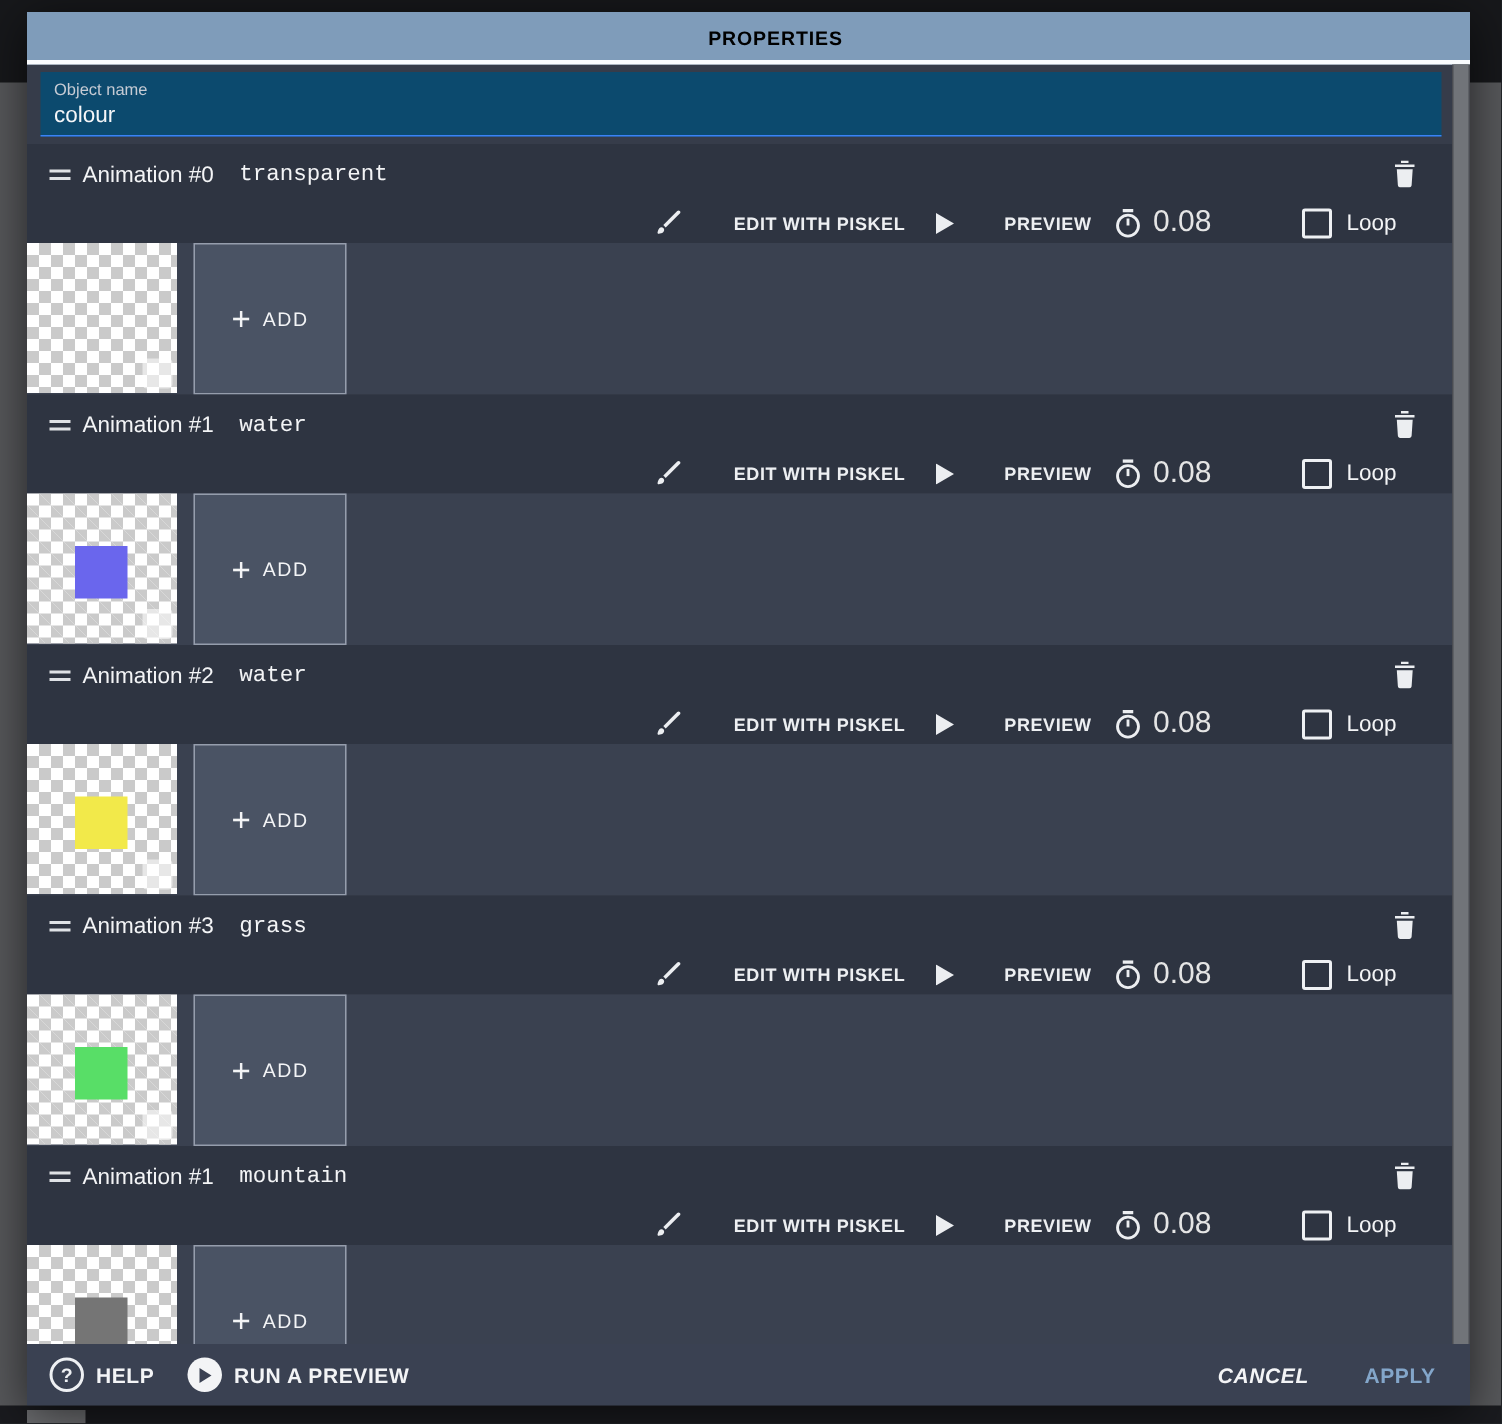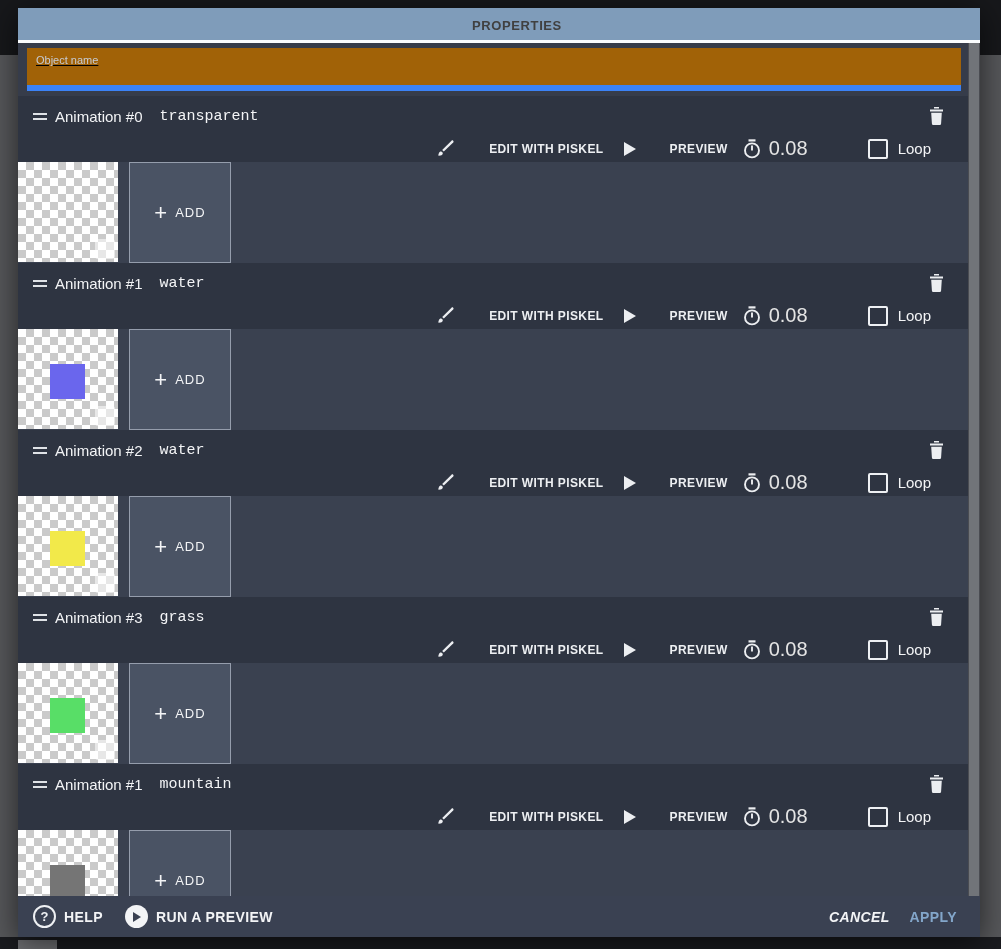--- a/index.html
+++ b/index.html
@@ -10,29 +10,29 @@
   .bg-side.left{left:0;}
   .bg-side.right{left:980px;width:21px;}
   .bg-bottom{position:absolute;left:0;top:937px;width:1001px;height:12px;background:#1a1b1f;}
   .bg-chip{position:absolute;left:18px;top:940px;width:39px;height:9px;background:#6e6f72;}
 
   
   .dialog{position:absolute;left:18px;top:8px;width:962px;height:929px;background:#363c4a;
           box-shadow:0 6px 30px rgba(0,0,0,.6);overflow:hidden;}
   .tabbar{position:absolute;left:0;top:0;width:100%;height:35px;background:#7f9cba;display:flex;}
   .tab{flex:1;display:flex;align-items:center;justify-content:center;position:relative;
-       color:#404040;font-size:13px;font-weight:bold;letter-spacing:.6px;cursor:pointer;padding-left:36px;}
+       color:#000000;font-size:13px;font-weight:bold;letter-spacing:.6px;cursor:pointer;padding-left:36px;}
   .tab.active::after{content:"";position:absolute;left:0;bottom:0;width:100%;height:3px;background:#fafcfe;}
 
   .body{position:absolute;left:0;top:35px;width:950px;height:853px;overflow:hidden;}
   .scrollbar{position:absolute;left:950px;top:35px;width:12px;height:853px;background:#4a4c52;}
   .scroll-thumb{position:absolute;left:1px;top:0;width:10px;height:100%;background:#717479;}
 
-  .name-field{position:absolute;left:9px;top:5px;width:934px;height:43px;background:#a16207;
-              border-bottom:6px solid #3b82f6;box-sizing:border-box;text-decoration:underline;}
+  .name-field{position:absolute;left:9px;top:5px;width:934px;height:43px;background:#0c4a6e;
+              border-bottom:1px solid #3b82f6;box-sizing:border-box;}
   .name-field .label{display:block;padding:6px 0 0 9px;font-size:11px;color:#c6cbd4;}
   .name-field input{display:block;margin:2px 0 0 9px;padding:0;border:none;outline:none;background:transparent;
               font-family:"Liberation Sans",sans-serif;font-size:15px;color:#f5f6f8;width:900px;}
 
   .sections{position:absolute;left:0;top:53px;width:950px;}
   .anim{width:100%;height:167px;}
   .anim-head{position:relative;height:66px;background:#2e3441;}
   .head-row1{position:relative;display:flex;align-items:center;padding:11px 24px 0 15px;}
   .drag{display:inline-flex;flex-direction:column;gap:3px;margin-right:4px;cursor:grab;}
   .drag i{display:block;width:14px;height:2px;background:#dfe2e6;}
@@ -69,41 +69,42 @@
   .foot-act .lbl{font-size:14px;letter-spacing:.4px;font-weight:bold;}
   .help-circle{width:19px;height:19px;border:2px solid #eef0f3;border-radius:50%;
                display:flex;align-items:center;justify-content:center;
                font-size:13px;font-weight:bold;color:#eef0f3;}
   .run-circle{width:23px;height:23px;background:#f3f4f6;border-radius:50%;
               display:flex;align-items:center;justify-content:center;}
   .run-circle .tri{width:0;height:0;border-left:8px solid #3a4152;
                    border-top:5px solid transparent;border-bottom:5px solid transparent;margin-left:2px;}
   .footer .spacer{flex:1;}
   .btn-cancel{font-size:14px;font-weight:bold;letter-spacing:.4px;color:#f3f4f6;cursor:pointer;font-style:italic;}
-  .btn-apply{font-size:14px;font-weight:bold;letter-spacing:.4px;color:#83a6ca;cursor:pointer;margin-left:20px;}
+  .btn-apply{font-size:14px;font-weight:bold;letter-spacing:.4px;color:#83a6ca;cursor:pointer;margin-left:37px;}
   svg{display:block;}
 </style>
 </head>
 <body>
 
 <div class="page">
   <div class="bg-side left"></div>
   <div class="bg-side right"></div>
   <div class="bg-bottom"></div>
   <div class="bg-chip"></div>
 
   <div class="dialog">
 
     <div class="tabbar">
       <div class="tab active">PROPERTIES</div>
     </div>
 
     <div class="body">
       <div class="name-field">
         <span class="label">Object name</span>
+        <input type="text" value="colour" style="">
       </div>
 
       <div class="sections">
 
         <section class="anim">
           <div class="anim-head">
             <div class="head-row1">
               <span class="drag">
                   <i></i>
                   <i></i>

